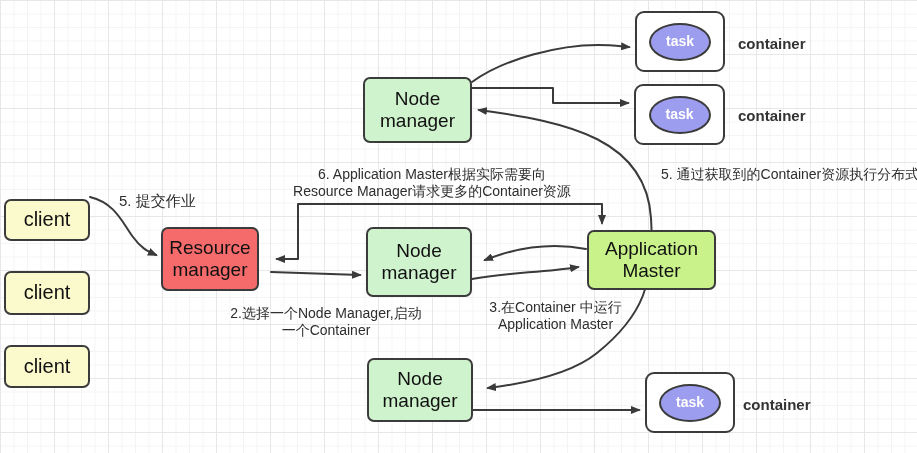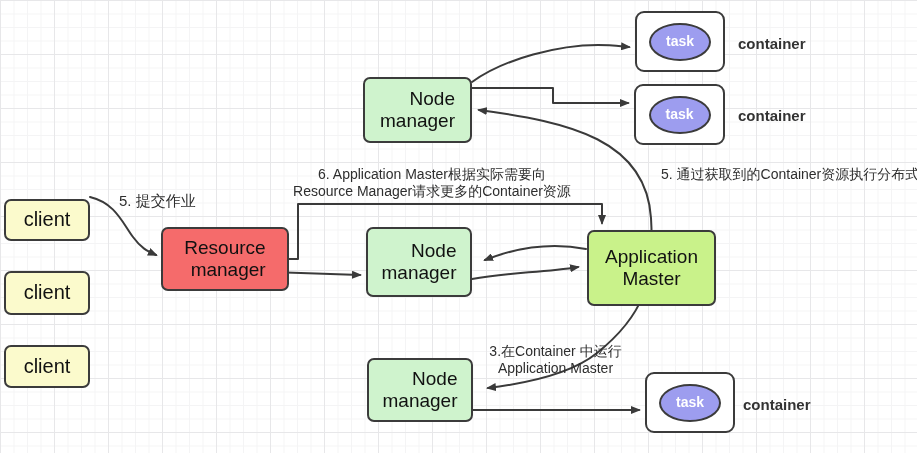--- a/index.html
+++ b/index.html
@@ -16,21 +16,21 @@
   svg.wires{position:absolute;left:0;top:0;z-index:1;}
   .node{
     position:absolute;z-index:2;box-sizing:border-box;
     border:2px solid #3b3b3b;border-radius:7px;
     display:flex;align-items:center;justify-content:center;
     text-align:center;color:#111;font-size:19px;line-height:1.18;
     white-space:pre-line;
   }
   .client{background:#fbfacc;font-size:20px;margin-top:24px;}
   .rm{background:#f56b6b;}
-  .nm{background:#cff3cd;text-align:right;}
+  .nm{background:#cff3cd;}
   .am{background:#c9f28a;}
   .container-box{background:#ffffff;border-radius:9px;}
   .task{
     box-sizing:border-box;width:62px;height:38px;border:2px solid #3b3b3b;
     border-radius:50%;background:#9d9def;color:#ffffff;
     display:flex;align-items:center;justify-content:center;
     font-size:14px;font-weight:bold;
   }
   .lbl{
     position:absolute;z-index:2;color:#2e2e2e;font-size:14px;
@@ -60,47 +60,49 @@
       <path d="M472,82 C505,58 560,45 598,45 C610,45 618,46 629,47" marker-end="url(#ah)"></path>
       <path d="M472,88 L553,88 L553,103 L628,103" marker-end="url(#ah)"></path>
       <path d="M473,410 L639,410" marker-end="url(#ah)"></path>
     </g>
   </svg>
 
   <div class="node client" style="left:4px;top:175px;width:86px;height:42px;">client</div>
   <div class="node client" style="left:4px;top:247px;width:86px;height:44px;">client</div>
   <div class="node client" style="left:4px;top:321px;width:86px;height:43px;">client</div>
 
-  <div class="node rm" style="left:161px;top:227px;width:128px;height:64px;text-align:right;">Resource
+  <div class="node rm" style="left:161px;top:227px;width:98px;height:64px;">Resource
 manager</div>
 
   <div class="node nm" style="left:363px;top:77px;width:109px;height:66px;">Node
 manager</div>
   <div class="node nm" style="left:366px;top:227px;width:106px;height:70px;">Node
 manager</div>
   <div class="node nm" style="left:367px;top:358px;width:106px;height:64px;">Node
 manager</div>
 
-  <div class="node am" style="left:587px;top:230px;width:129px;height:76px;">Application
+  <div class="node am" style="left:587px;top:230px;width:129px;height:60px;">Application
 Master</div>
 
   <div class="node container-box" style="left:635px;top:11px;width:90px;height:61px;">
     <div class="task">task</div>
   </div>
   <div class="node container-box" style="left:634px;top:84px;width:91px;height:61px;">
     <div class="task">task</div>
   </div>
   <div class="node container-box" style="left:645px;top:372px;width:90px;height:61px;">
     <div class="task">task</div>
   </div>
 
   <div class="container-lbl" style="left:738px;top:35px;">container</div>
   <div class="container-lbl" style="left:738px;top:107px;">container</div>
   <div class="container-lbl" style="left:743px;top:396px;">container</div>
 
   <div class="lbl" style="left:119px;top:192px;font-size:15px;">5. 提交作业</div>
-  <div class="lbl center" style="left:473px;top:299px;width:165px;margin-top:44px;">3.在Container 中运行
+  <div class="lbl center" style="left:220px;top:305px;width:212px;">2.选择一个Node Manager,启动
+一个Container</div>
+  <div class="lbl center" style="left:473px;top:299px;width:165px;">3.在Container 中运行
 Application Master</div>
   <div class="lbl center" style="left:292px;top:166px;width:280px;">6. Application Master根据实际需要向
 Resource Manager请求更多的Container资源</div>
   <div class="lbl" style="left:661px;top:166px;white-space:nowrap;">5. 通过获取到的Container资源执行分布式计算</div>
 
 </div>
 
 </body></html>

